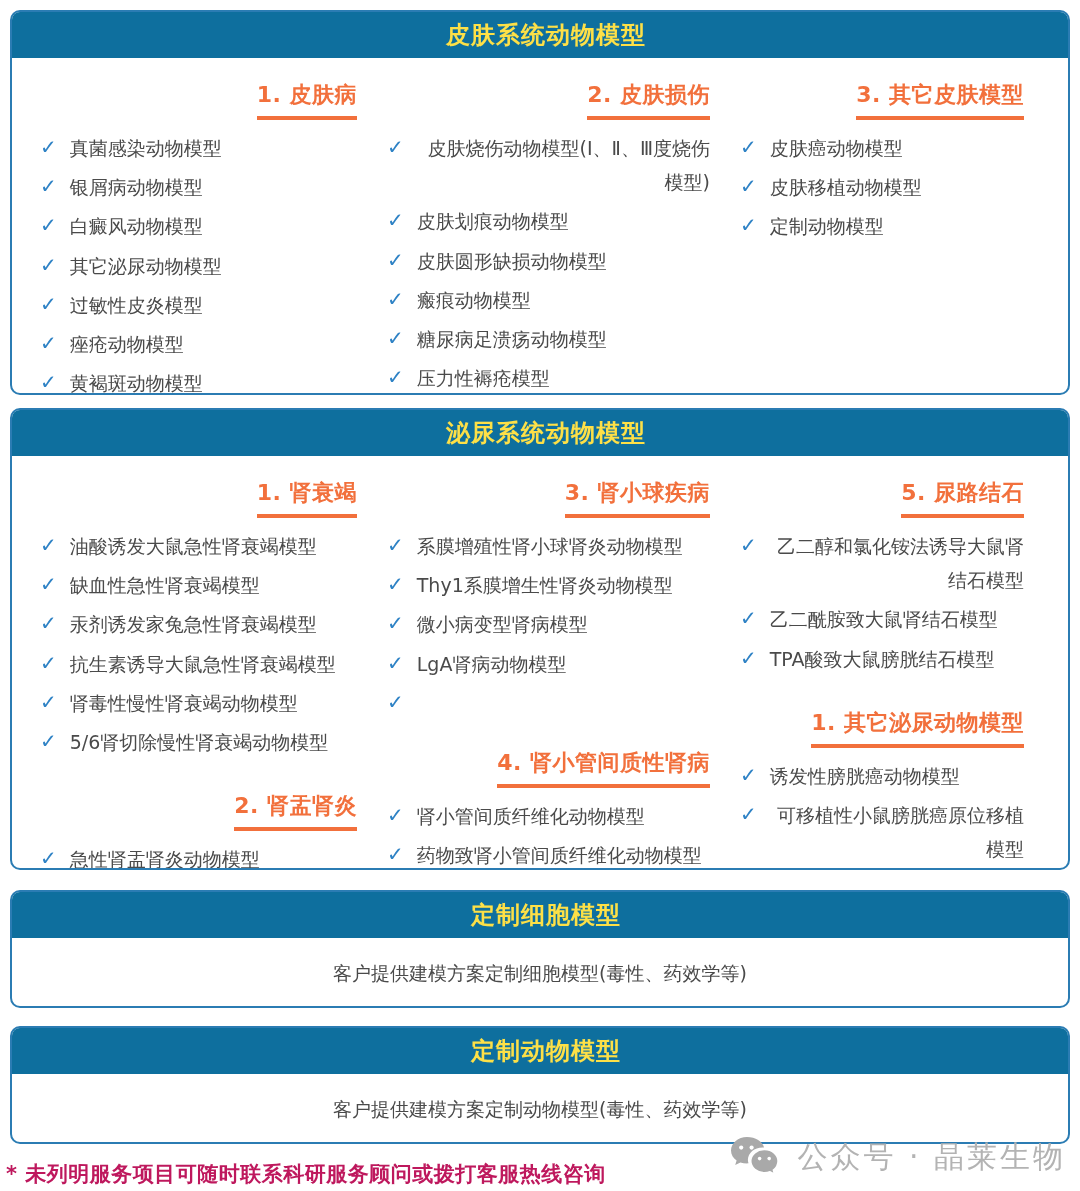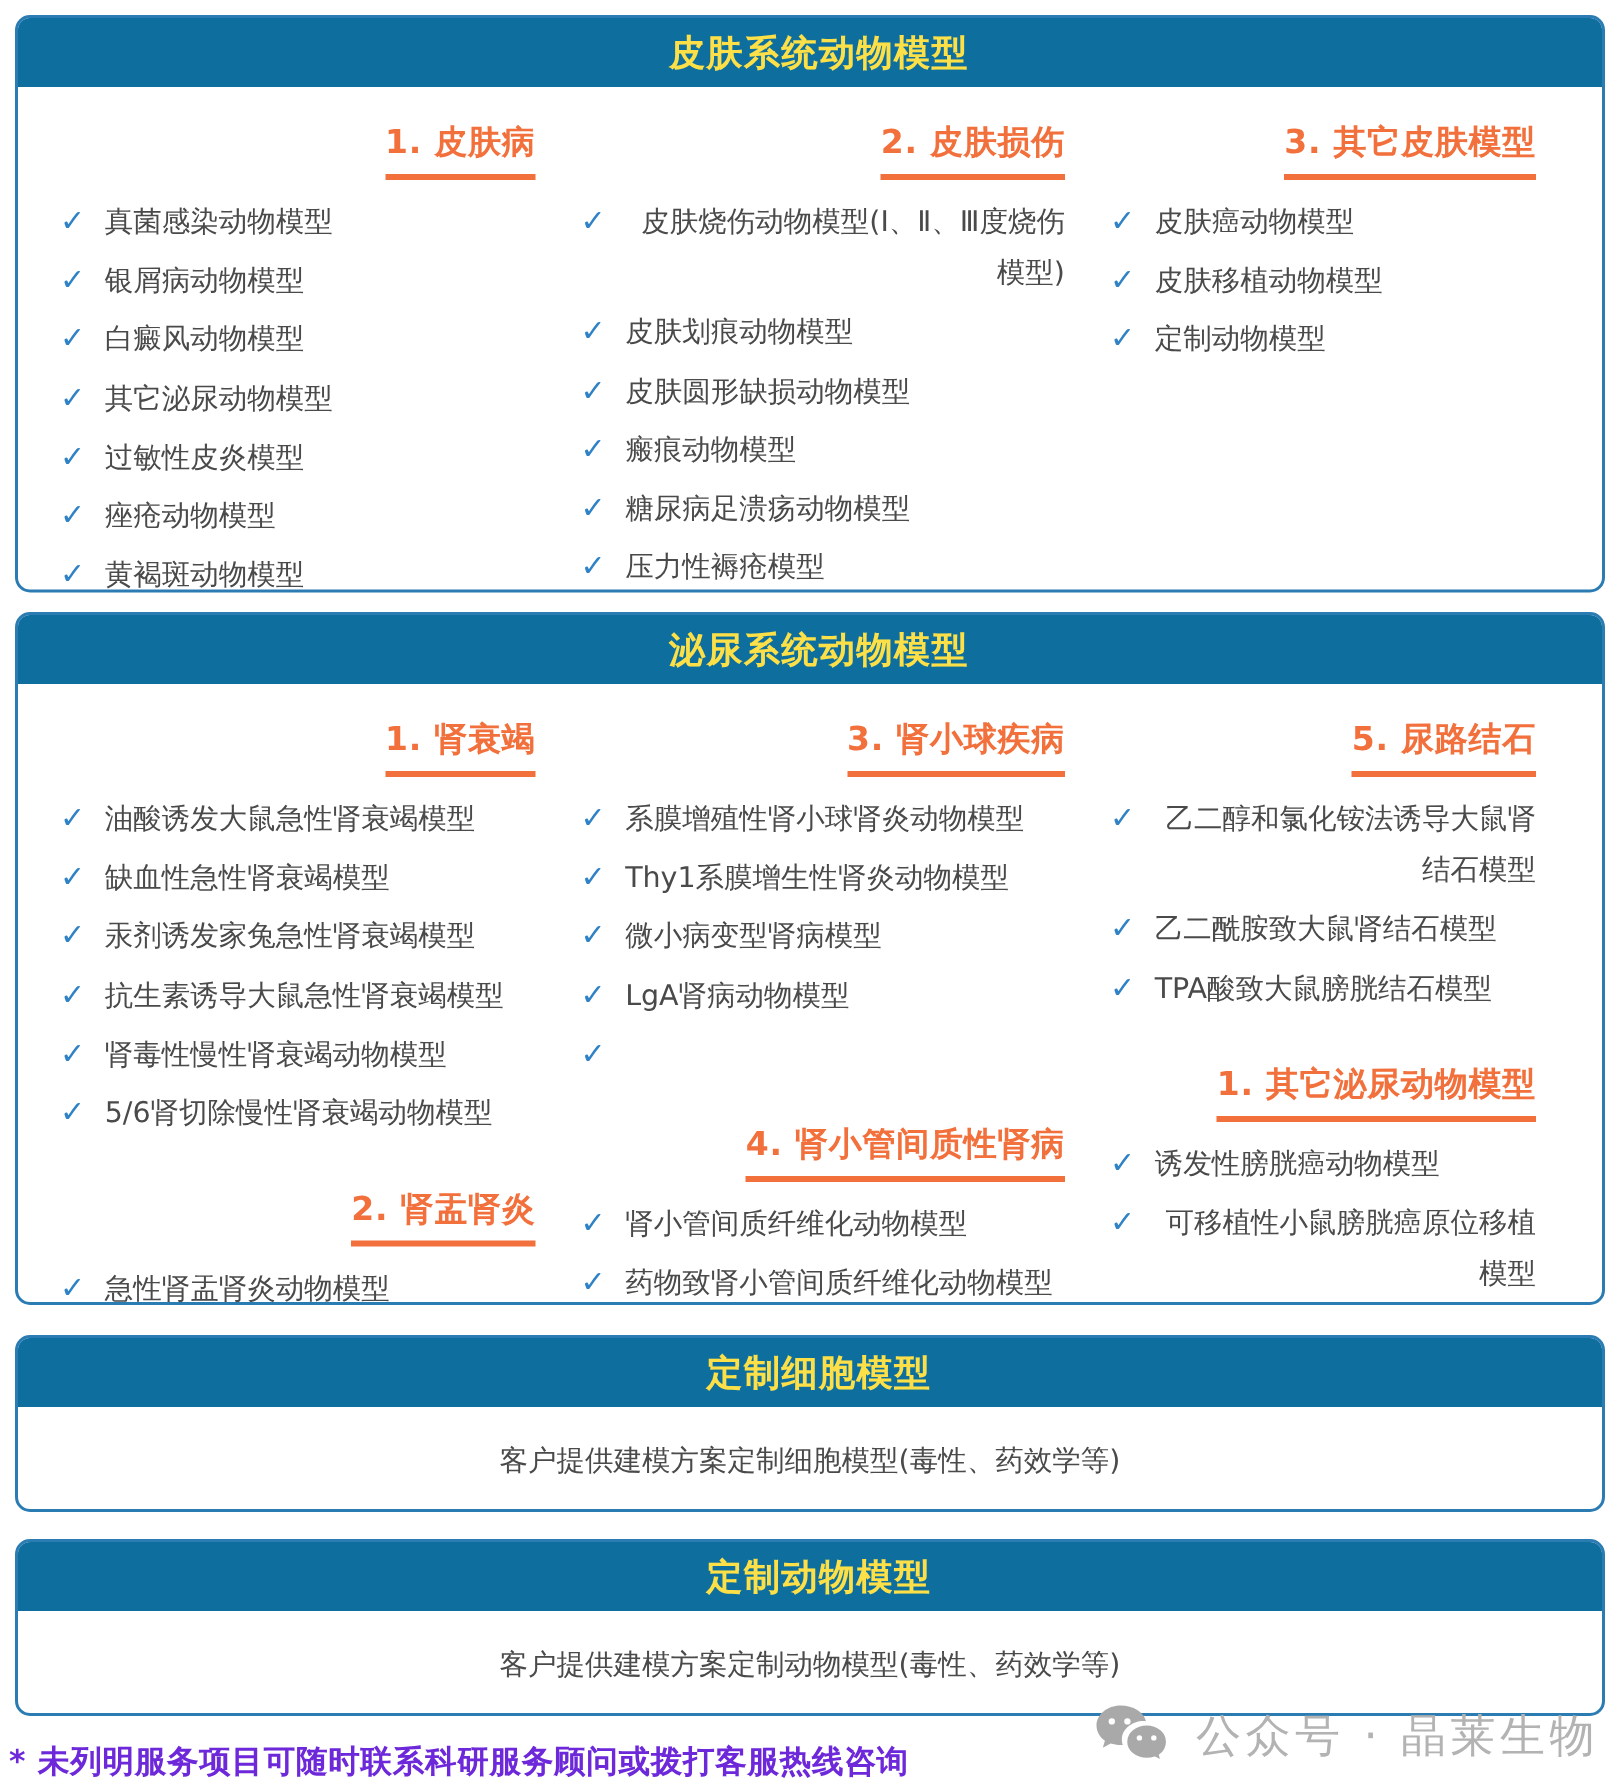--- a/index.html
+++ b/index.html
@@ -67,21 +67,21 @@
   .item .item-text { display:block; line-height:1.8; margin-top:-3px; }
   .simple-body {
     height:72px;
     display:flex; align-items:center; justify-content:center;
   }
   .simple-text { font-size:19px; color:#4A4A4A; }
   .footnote {
     margin:16px 0 0 6px;
     font-size:21px;
     font-weight:600;
-    color:#6d28d9;
+    color:#be185d;
     letter-spacing:0.5px;
   }
   .watermark {
     position:absolute;
     right:14px; bottom:12px;
     display:flex; align-items:center; gap:16px;
     color:#B3B3B3;
     font-size:30px;
     letter-spacing:3px;
     z-index:5;

